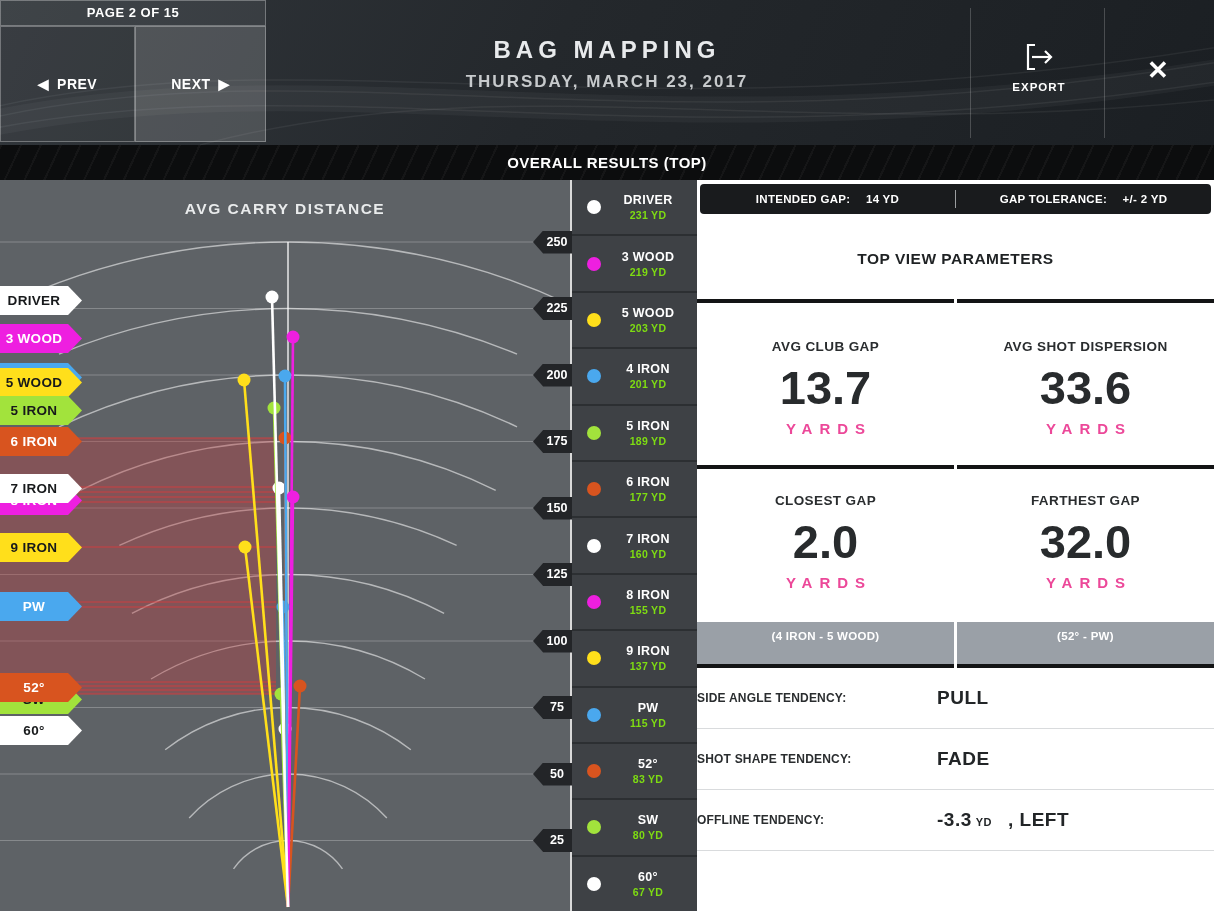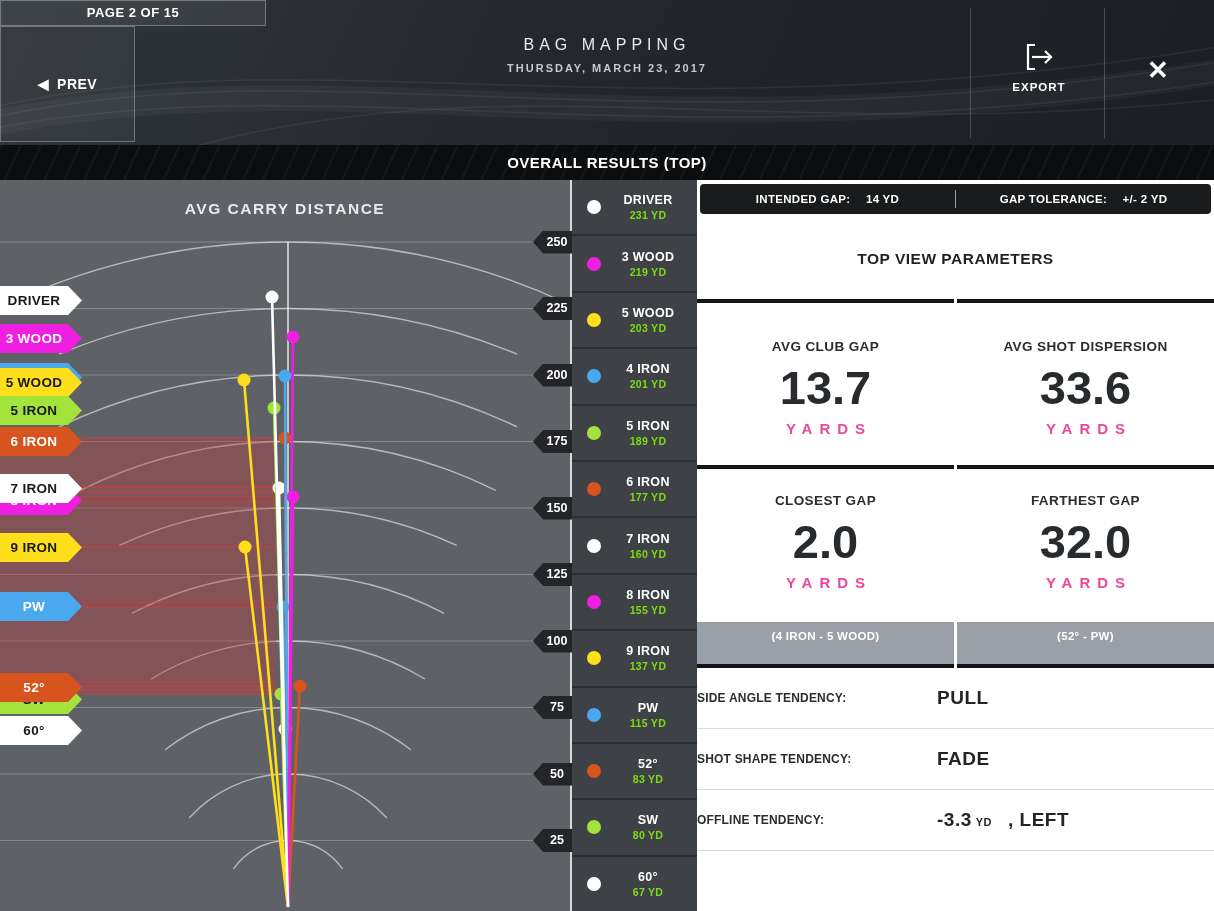--- a/index.html
+++ b/index.html
@@ -12,22 +12,22 @@
   .swoosh{position:absolute;inset:0;pointer-events:none;}
   .pager-band{position:absolute;left:0;top:0;width:266px;height:26px;box-sizing:border-box;
     border:1px solid rgba(255,255,255,.30);background:rgba(255,255,255,.07);
     color:#fff;font-weight:bold;font-size:13px;line-height:24px;text-align:center;letter-spacing:.5px;}
   .nav-btn{position:absolute;top:26px;height:116px;box-sizing:border-box;border:1px solid rgba(255,255,255,.30);
     color:#fff;font-weight:bold;font-size:14px;letter-spacing:.5px;display:flex;align-items:center;justify-content:center;cursor:pointer;}
   .prev-btn{left:0;width:135px;background:rgba(255,255,255,.04);}
   .next-btn{left:135px;width:131px;background:rgba(255,255,255,.17);}
   .nav-btn span{margin:0 4px;}
   .title-block{position:absolute;left:357px;top:36px;width:500px;text-align:center;}
-  .hdr-title{color:#e8eaec;font-size:16px;font-weight:400;letter-spacing:5px;}
-  .hdr-date{margin-top:8px;color:#c7cacc;font-size:11px;font-weight:bold;letter-spacing:2px;}
+  .hdr-title{color:#e8eaec;font-size:24px;font-weight:700;letter-spacing:5px;}
+  .hdr-date{margin-top:8px;color:#c7cacc;font-size:17px;font-weight:bold;letter-spacing:2px;}
   .hdr-divider{position:absolute;top:8px;height:130px;width:1px;background:rgba(255,255,255,.20);}
   .export-btn{position:absolute;left:987px;top:42px;width:104px;text-align:center;color:#fff;cursor:pointer;}
   .export-label{display:block;margin-top:5px;font-size:11.5px;font-weight:bold;letter-spacing:1px;}
   .close-btn{position:absolute;left:1130px;top:50px;width:56px;text-align:center;color:#fff;
     font-size:26px;font-weight:bold;line-height:40px;cursor:pointer;}
 
   
   .section-bar{position:absolute;left:0;top:145px;width:1214px;height:35px;background:#0c0d0e;
     background-image:repeating-linear-gradient(115deg,rgba(255,255,255,.04) 0 2px,transparent 2px 18px);
     color:#fff;font-weight:bold;font-size:15px;letter-spacing:.5px;text-align:center;line-height:35px;}
@@ -93,20 +93,24 @@
         <path d="M200,145 C 520,60 800,150 1260,95"></path>
       </g>
       <path d="M-40,130 C 330,45 650,170 1260,65" fill="none" stroke="rgba(255,255,255,0.04)" stroke-width="26"></path>
     </svg>
 
     <div class="pager-band">PAGE 2 OF 15</div>
 
     <div class="nav-btn prev-btn">
       <span>◀</span>
       <span>PREV</span>
+    </div>
+    <div class="nav-btn next-btn">
+      <span>NEXT</span>
+      <span>▶</span>
     </div>
 
     <div class="title-block">
       <div class="hdr-title">BAG MAPPING</div>
       <div class="hdr-date">THURSDAY, MARCH 23, 2017</div>
     </div>
 
     <div class="hdr-divider" style="left:970px"></div>
     <div class="hdr-divider" style="left:1104px"></div>
 

